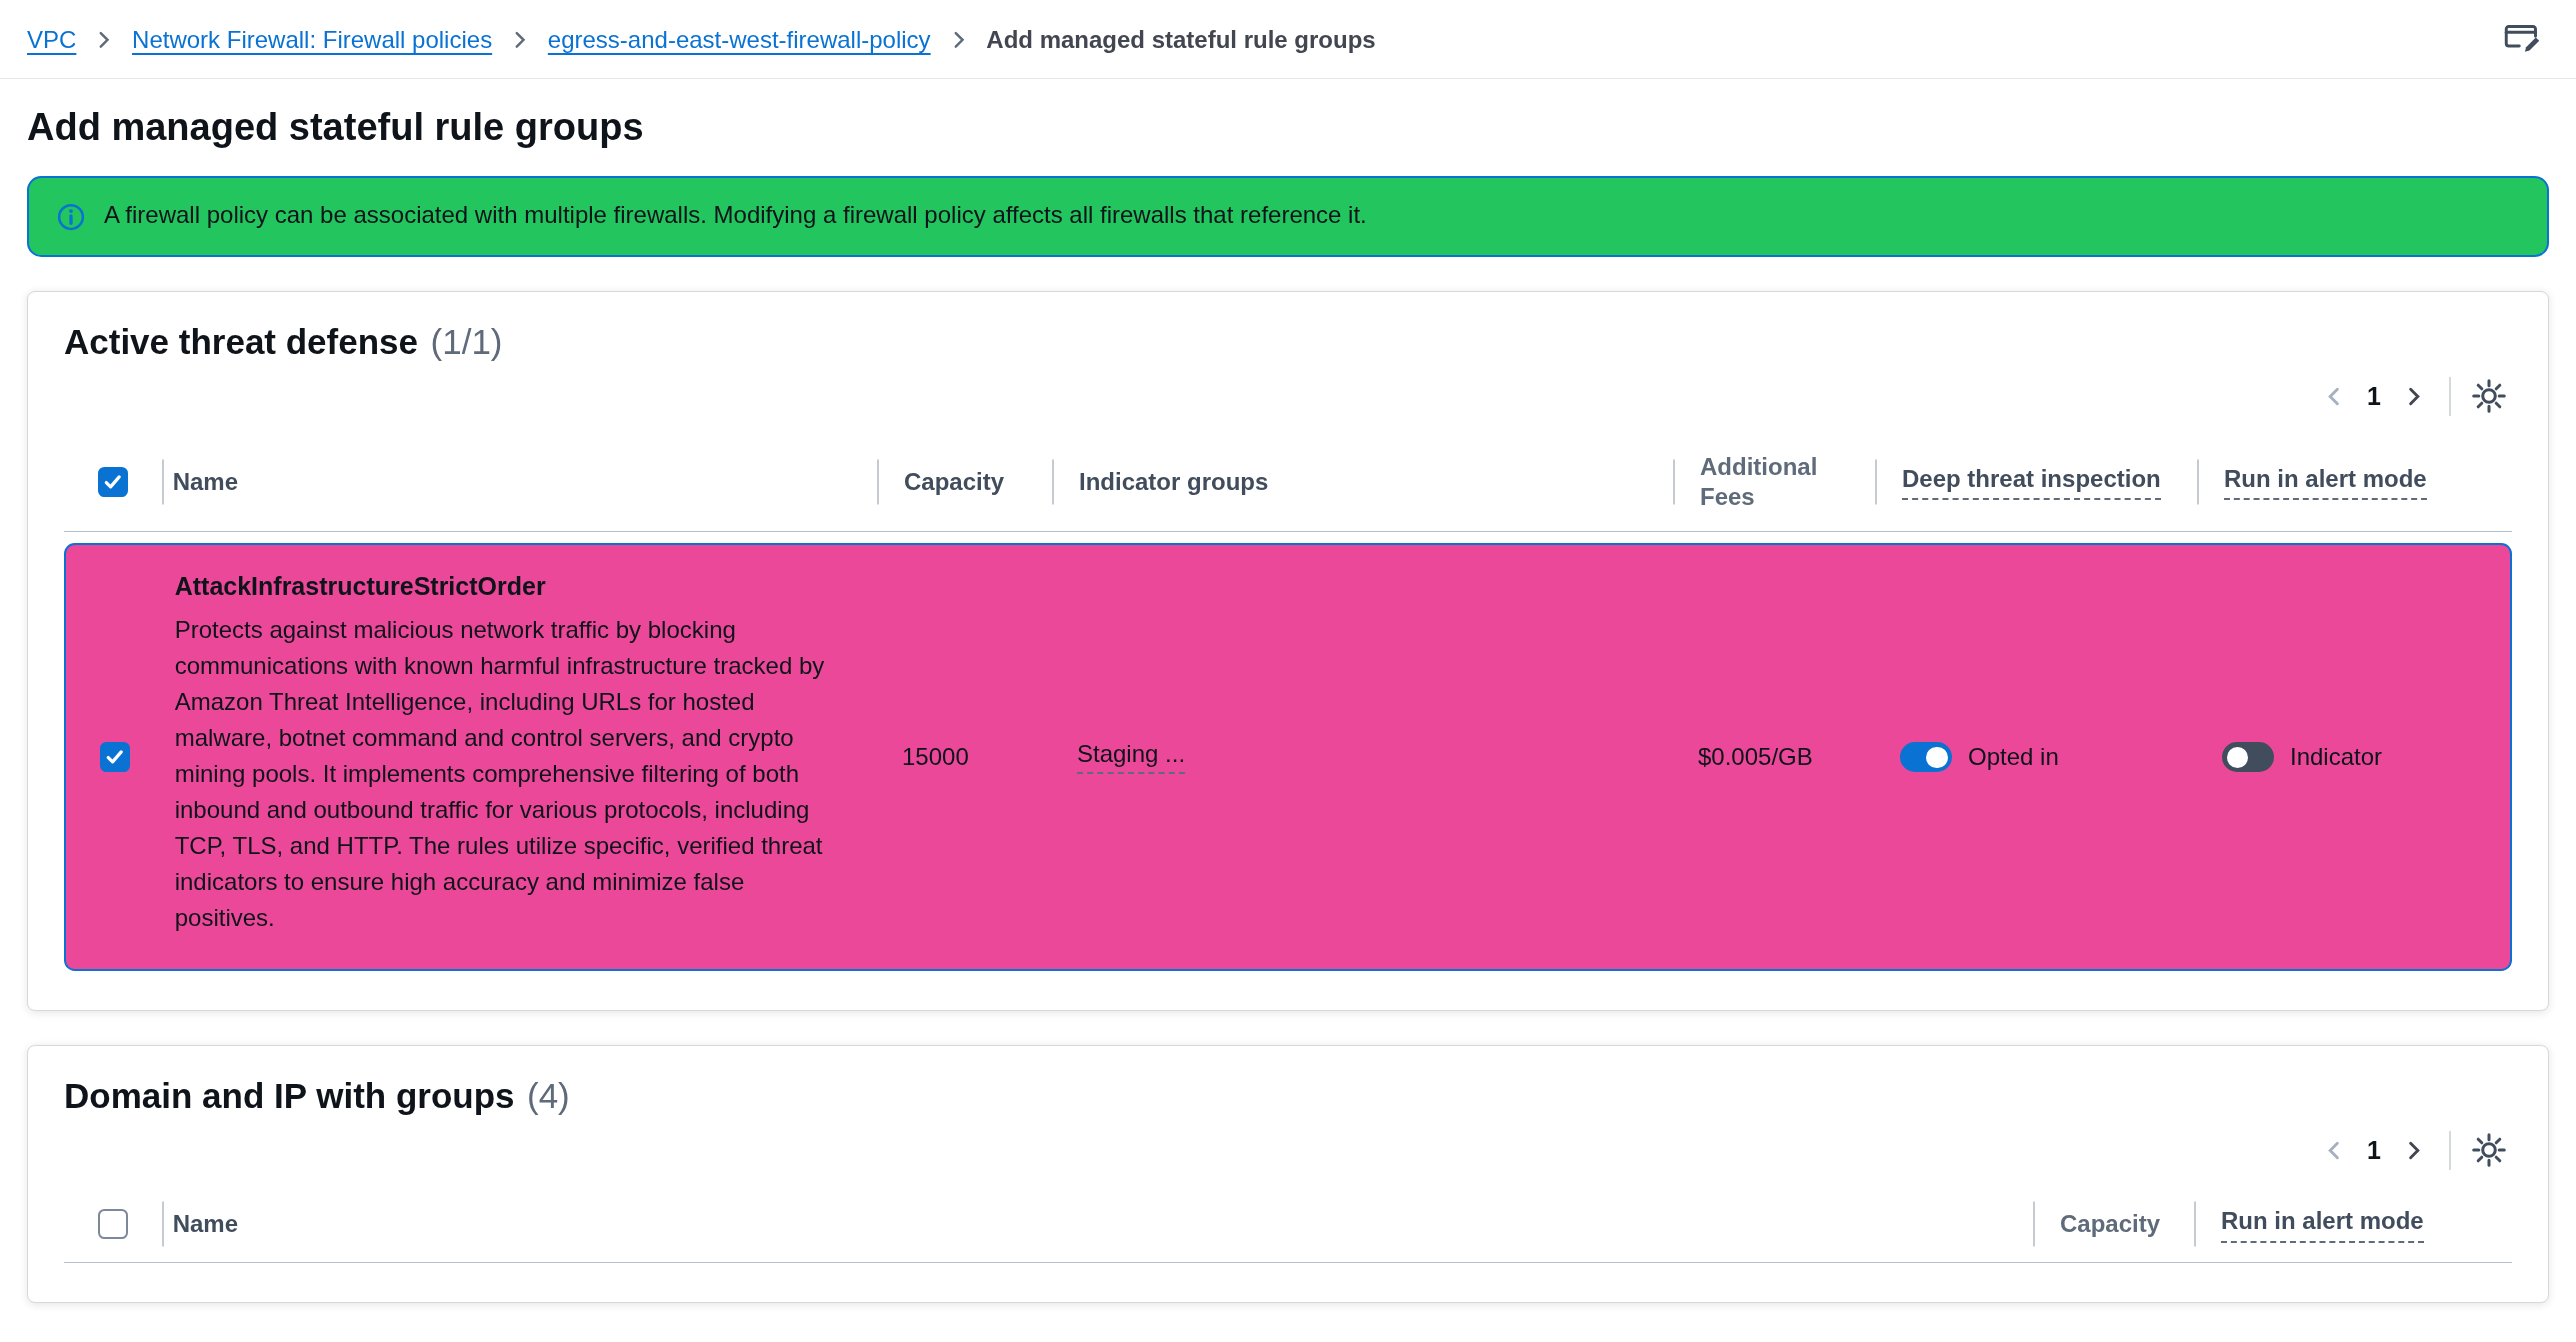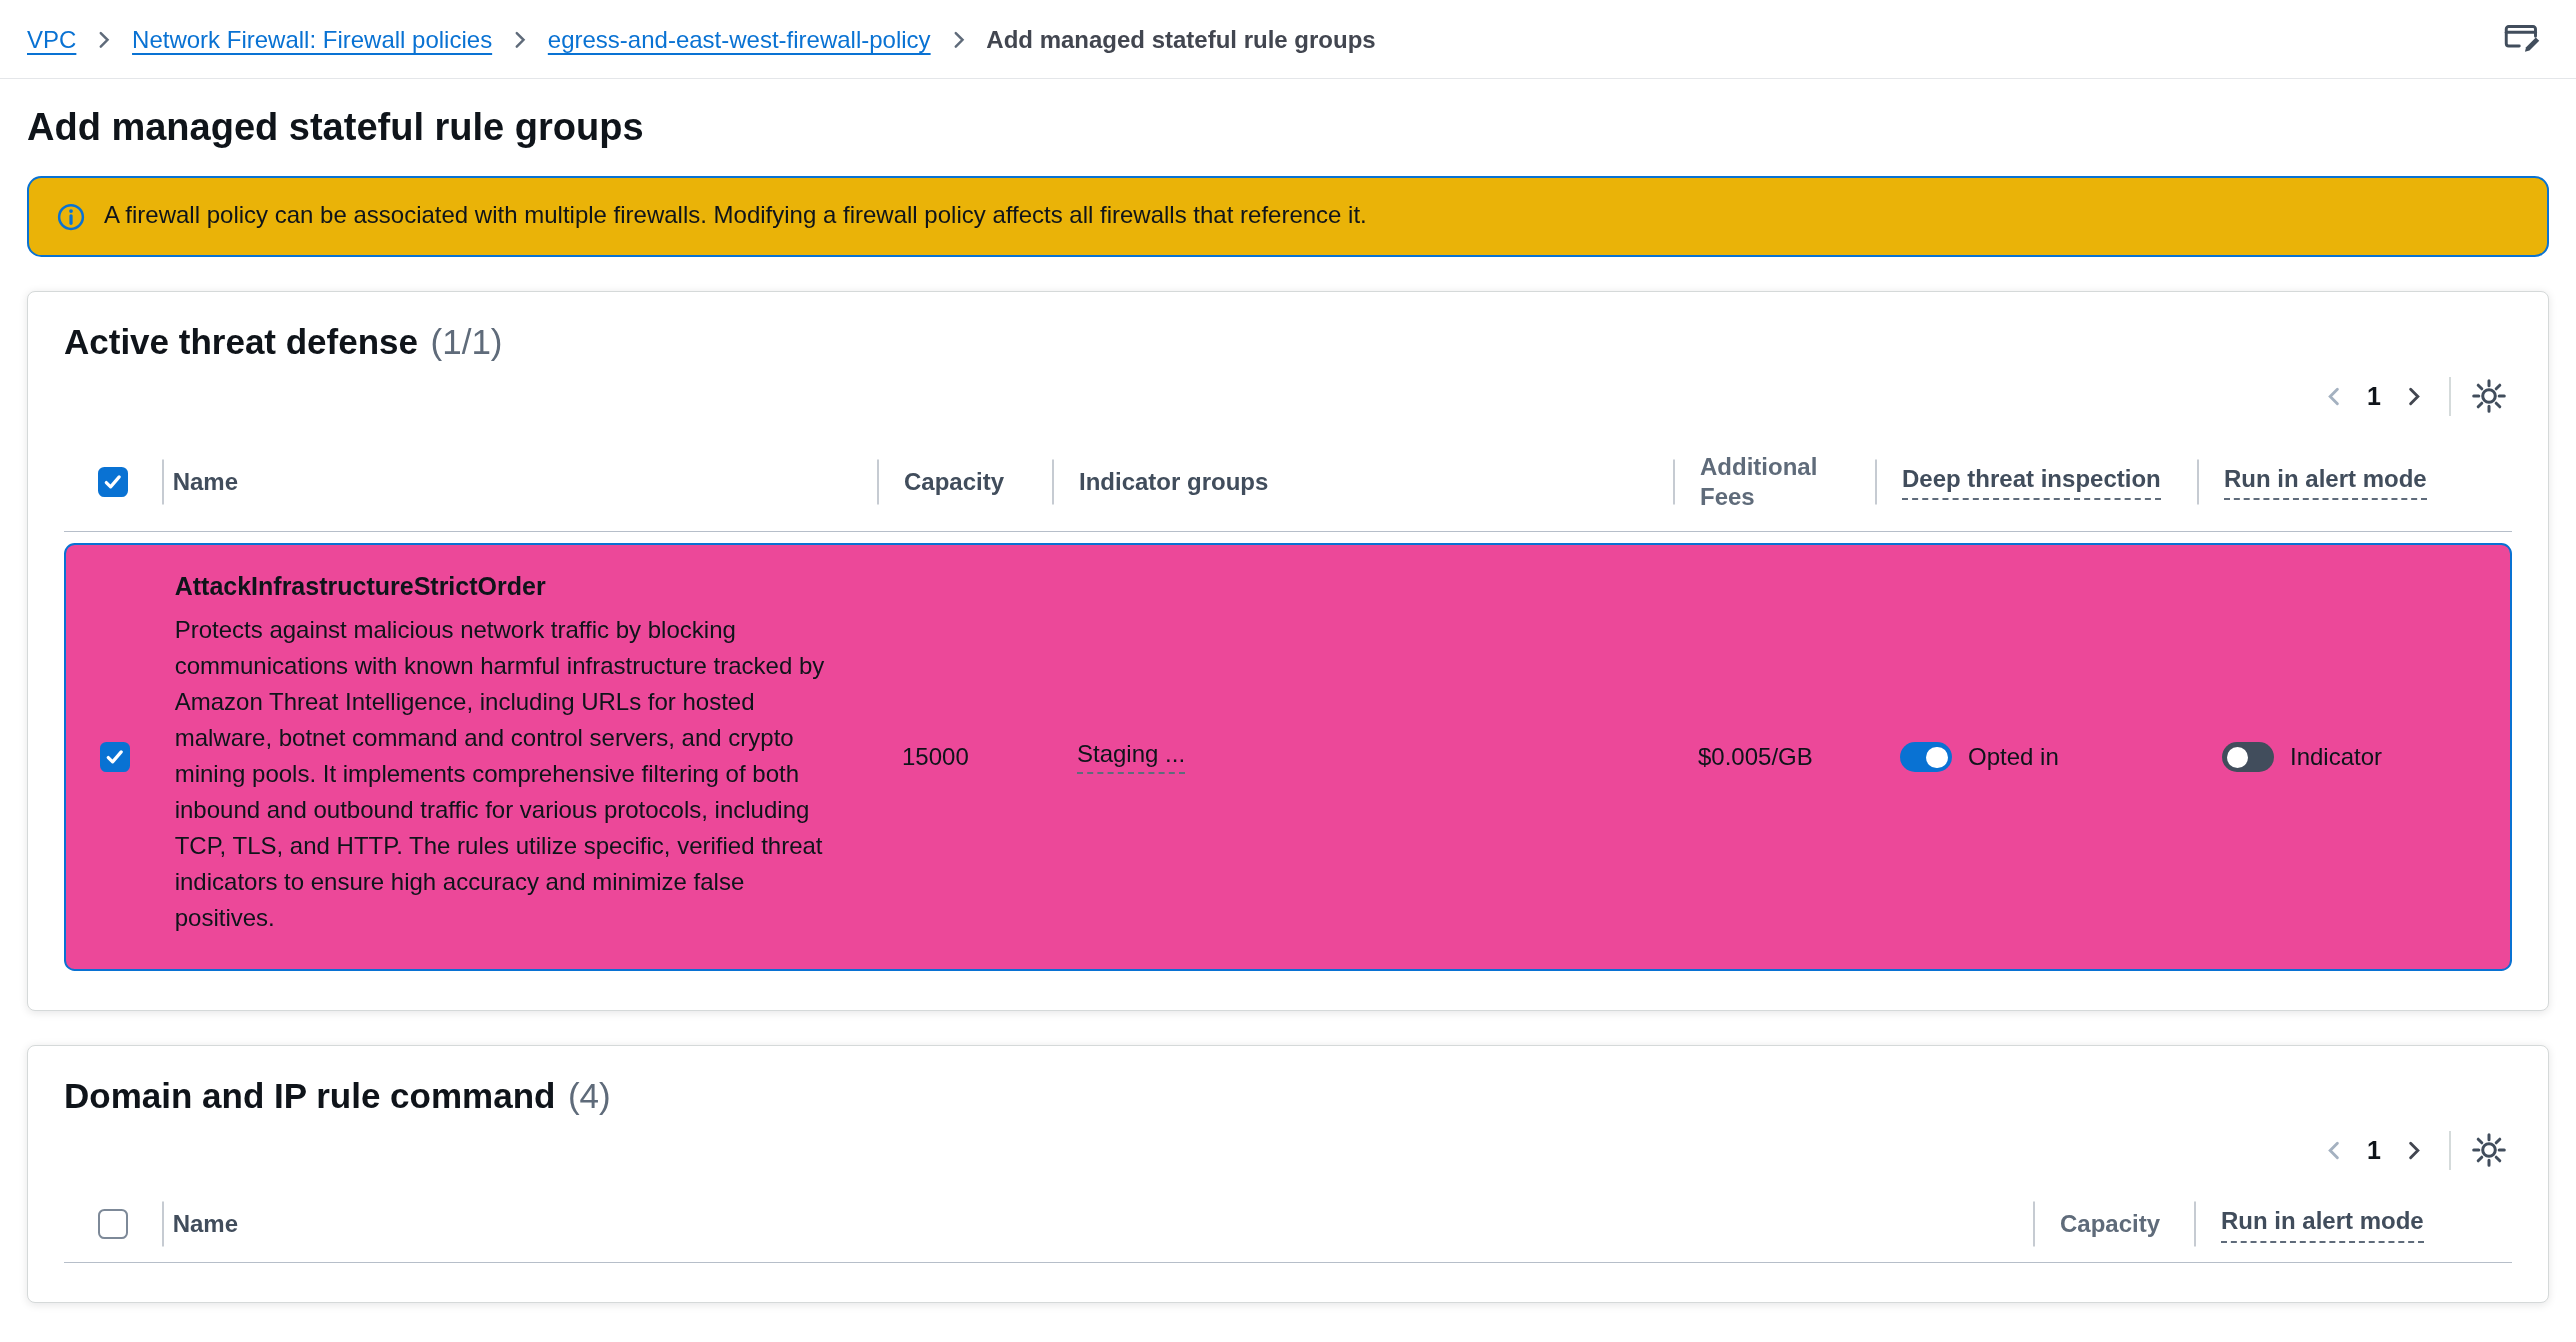--- a/index.html
+++ b/index.html
@@ -31,21 +31,21 @@
 
   
   .page-header { padding: 27px 27px 0 27px; }
   .page-title { font-size: 38px; font-weight: 700; color: #0f141a; }
   .page-subtitle { margin-top: 14.3px; font-size: 24px; color: #414d5c; }
 
   
   .info-banner {
     margin: 27px 27px 0 27px;
     border: 2.7px solid #0972d3;
-    background: #eab308;
+    background: #22c55e;
     border-radius: 14.3px;
     padding: 23px 27px;
     display: flex;
     align-items: flex-start;
     gap: 18px;
     font-size: 24px;
     color: #0f141a;
   }
   .info-banner .icon-wrap { flex: 0 0 auto; display: flex; margin-top: 0.9px; }
 
@@ -266,21 +266,21 @@
             <span class="knob"></span>
           </span>
         <span>Indicator</span>
       </div>
     </div>
   </div>
 </section>
 
 <section class="card">
   <div class="card-title-row">
-    <h2 class="card-title">Domain and IP rule command</h2>
+    <h2 class="card-title">Domain and IP with groups</h2>
     <span class="card-count">(4)</span>
   </div>
 
   <div class="toolbar">
     <button class="pg-btn">
       <svg width="23" height="23" viewBox="0 0 16 16">
           <path d="M10 3L5 8l5 5" fill="none" stroke="#a4b1c0" stroke-width="2" stroke-linecap="round"></path>
         </svg>
     </button>
     <button class="page-num">1</button>

